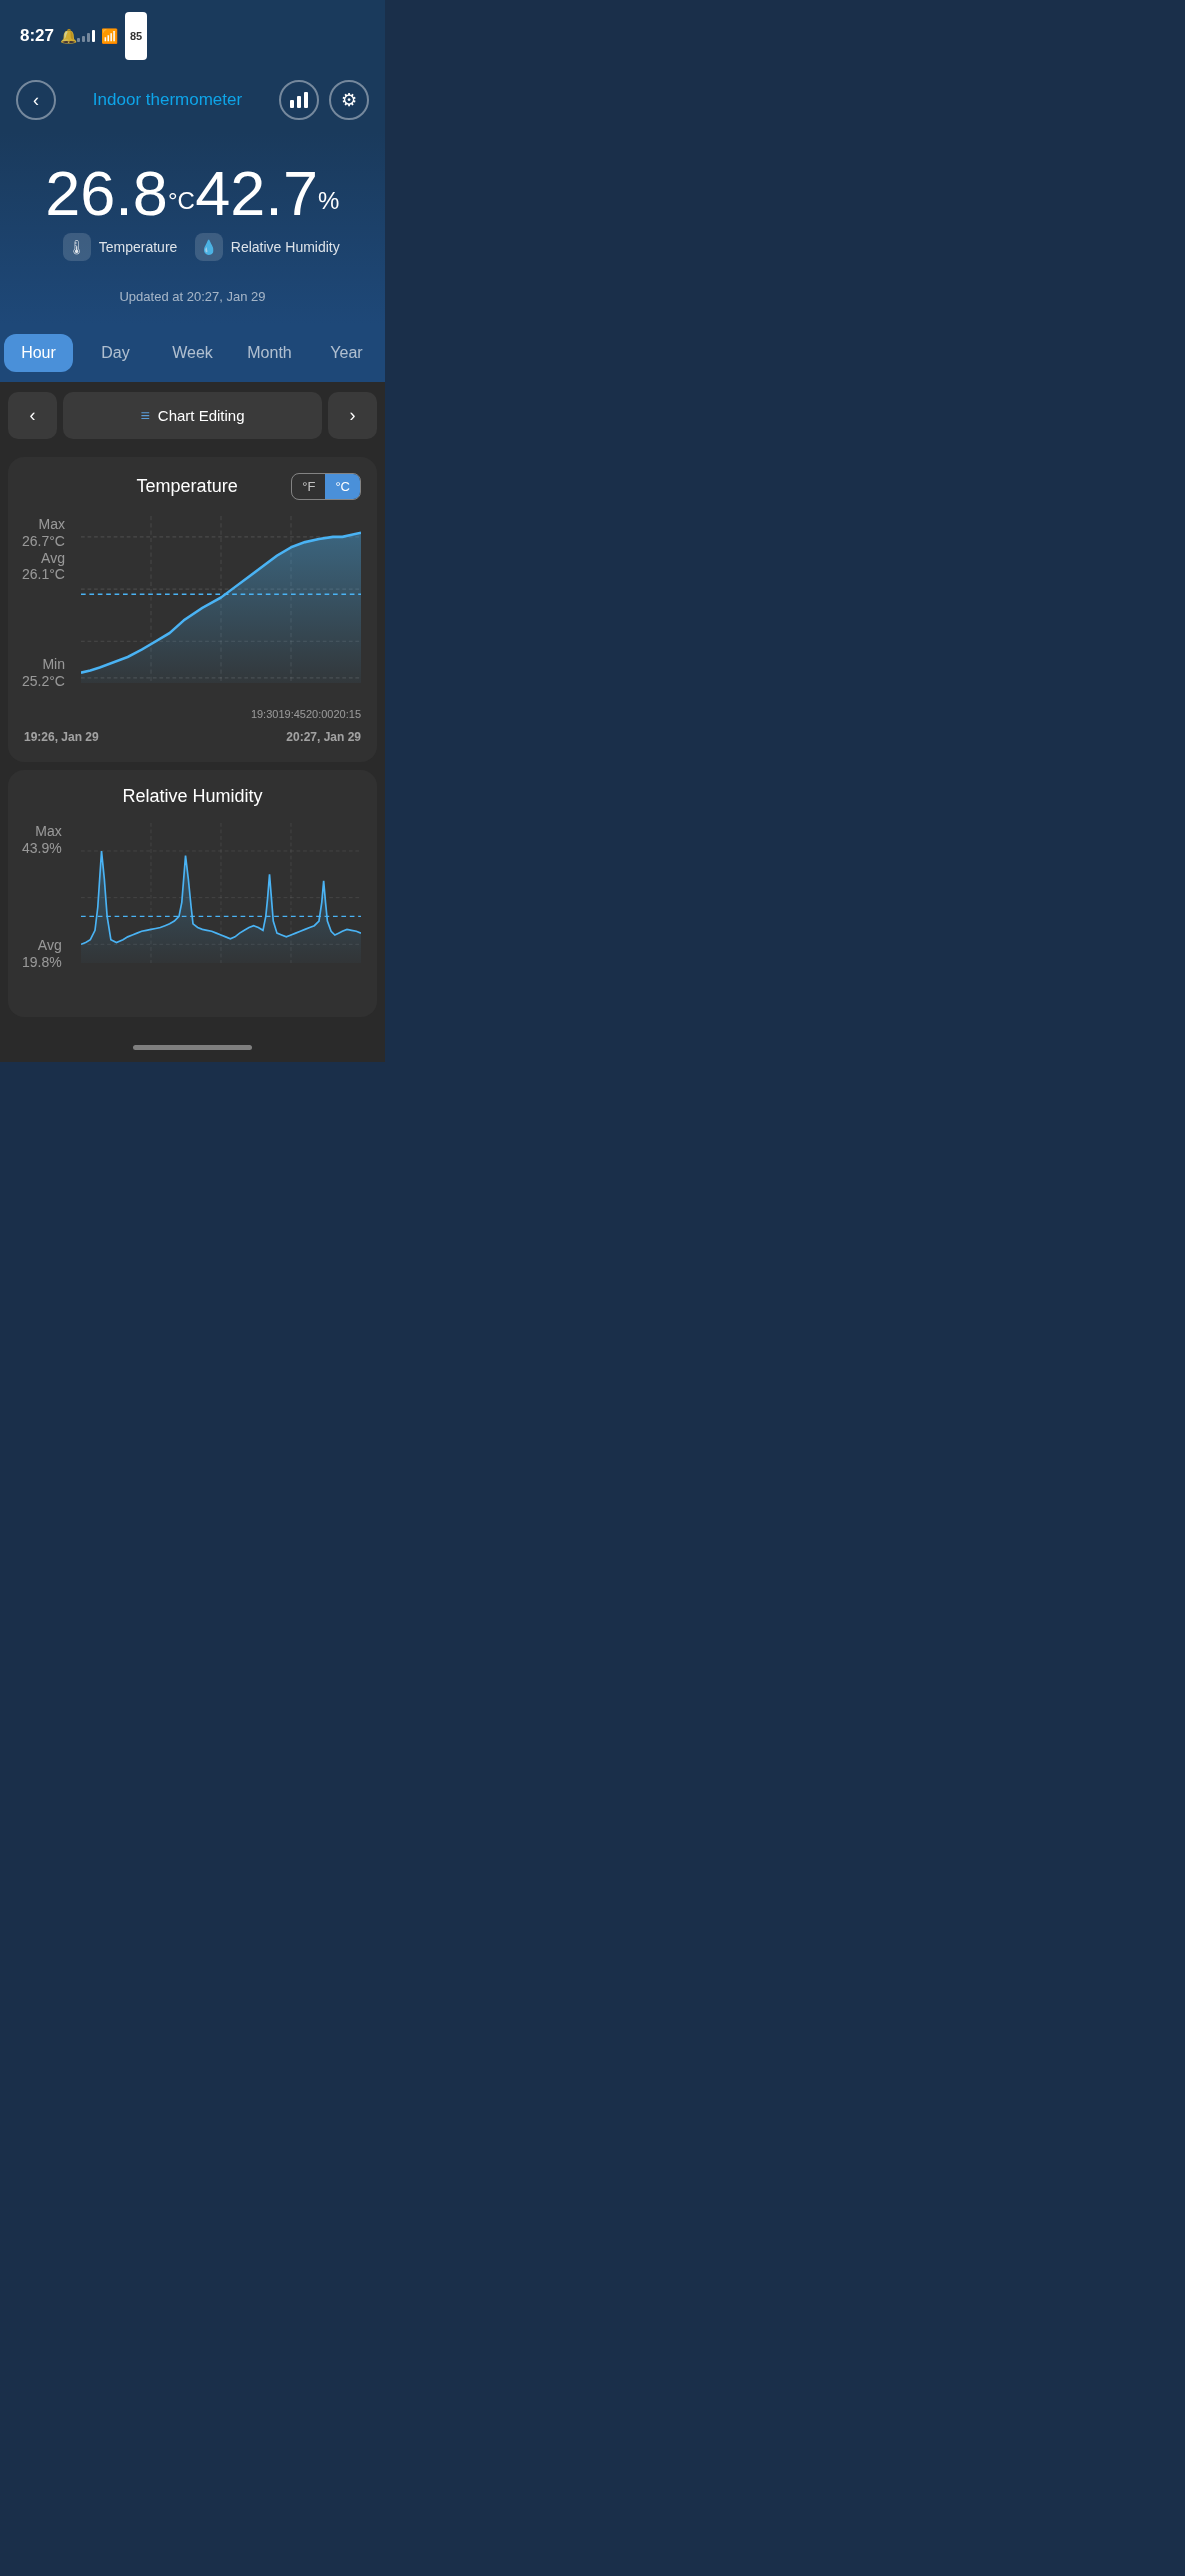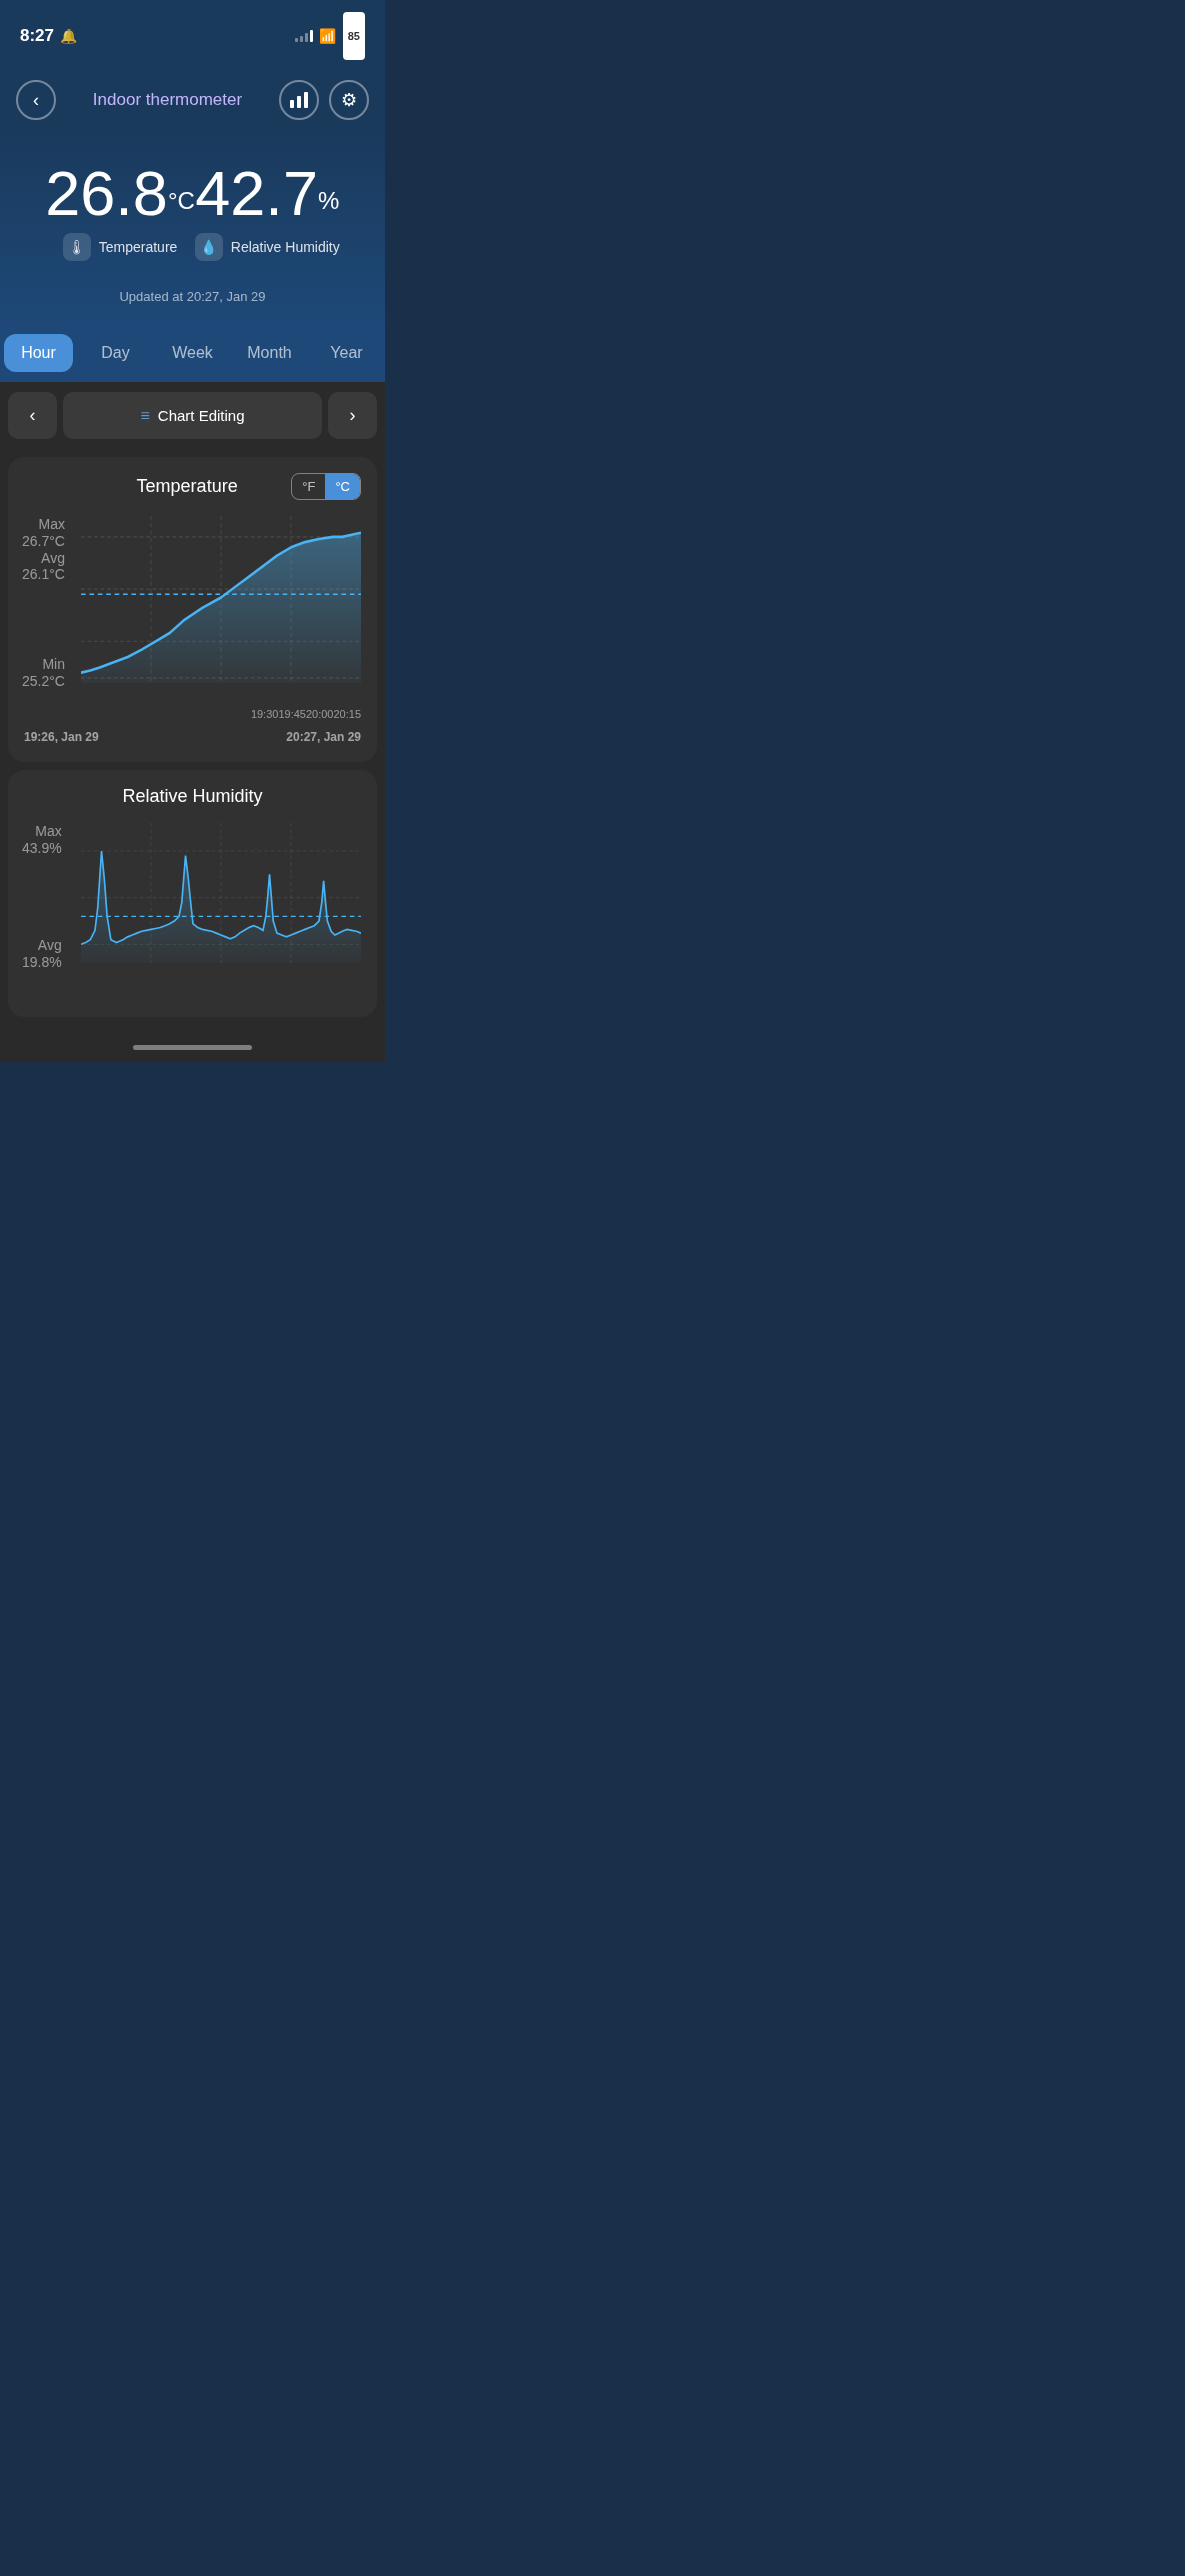--- a/index.html
+++ b/index.html
@@ -8,21 +8,20 @@
       width: 385px;
       min-height: 2576px;
       font-family: -apple-system, BlinkMacSystemFont, 'Helvetica Neue', sans-serif;
       background: #1a2f4a;
       overflow-x: hidden;
     }
 
     
     .status-bar {
       display: flex;
-      justify-content: space-between;
       align-items: center;
       padding: 12px 20px 8px;
       background: #1a3a5c;
     }
     .status-time {
       font-size: 17px;
       font-weight: 600;
       color: white;
       display: flex;
       align-items: center;
@@ -74,21 +73,21 @@
       border: 2px solid rgba(255,255,255,0.4);
       background: transparent;
       color: white;
       font-size: 18px;
       display: flex;
       align-items: center;
       justify-content: center;
       cursor: pointer;
     }
     .header-title {
-      color: #c4b5fd;
+      color: #0ea5e9;
       font-size: 17px;
       font-weight: 400;
     }
     .header-right {
       display: flex;
       gap: 10px;
     }
 
     
     .readings-section {

